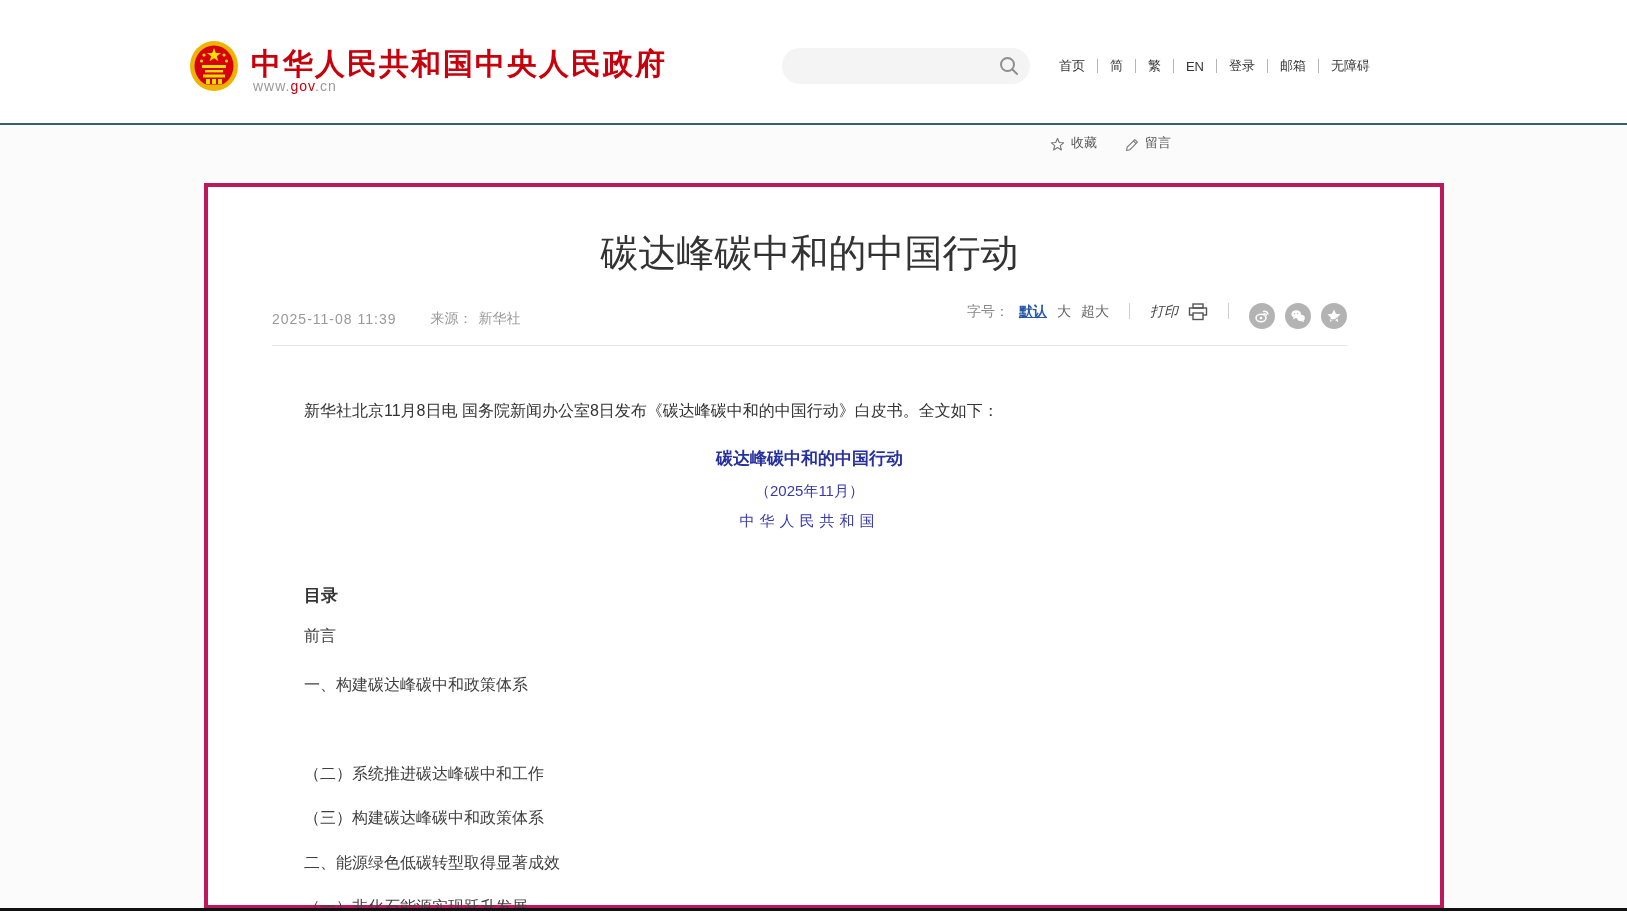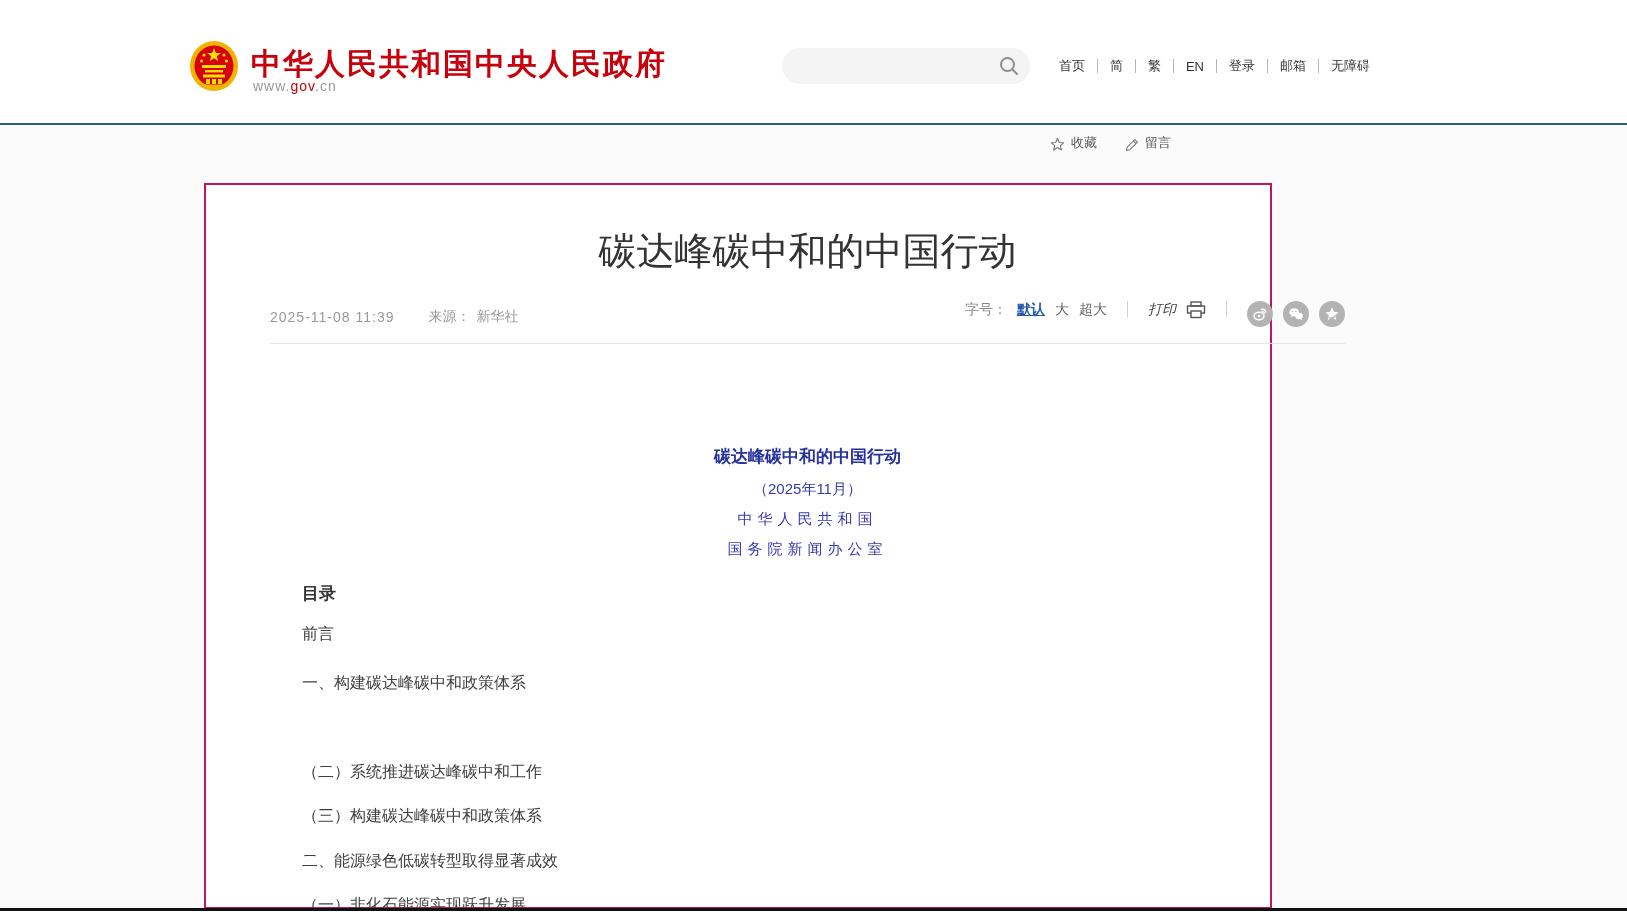--- a/index.html
+++ b/index.html
@@ -23,21 +23,21 @@
   .top-nav .nav-sep { width:1px; height:14px; background:#b5b5b5; }
 
   .teal-rule { position:absolute; left:0; top:123px; width:1627px; height:2px; background:#2f6173; }
   .page-bg { position:absolute; left:0; top:125px; width:1627px; height:790px; background:#fbfbfb; }
 
   
   .page-actions { position:absolute; left:1050px; top:134px; display:flex; align-items:center; gap:28px; }
   .page-action { display:flex; align-items:flex-end; gap:6px; font-size:13px; color:#555; cursor:pointer; }
 
   
-  .card { position:absolute; left:204px; top:183px; width:1068px; height:726px; background:#ffffff; border:2px solid #be185d; }
+  .card { position:absolute; left:204px; top:183px; width:1240px; height:726px; background:#ffffff; border:4px solid #be185d; }
 
   .article-title { position:absolute; left:64px; top:42px; width:1075px; text-align:center; font-size:38px; font-weight:400; color:#333333; line-height:48px; }
 
   .meta-row { position:absolute; left:64px; top:116px; width:1075px; height:34px; }
   .meta-left { position:absolute; left:0; top:7px; display:flex; align-items:center; font-size:14px; color:#999999; gap:6px; }
   .meta-date { letter-spacing:1px; margin-right:28px; }
   .meta-right { position:absolute; right:0; top:0; height:34px; display:flex; gap:10px; }
   .fs-label { font-size:14px; color:#888; }
   .fs-opt { font-size:14px; color:#666; cursor:pointer; }
   .fs-opt.active { color:#2859a8; font-weight:bold; text-decoration:underline; }
@@ -188,25 +188,25 @@
           <svg width="16" height="16" viewBox="0 0 16 16">
             <polygon points="8,1.5 10,5.8 14.6,6.3 11.2,9.4 12.2,14 8,11.6 3.8,14 4.8,9.4 1.4,6.3 6,5.8" fill="#fff"></polygon>
             <path d="M4.8 11.5 q3.2 1.5 6.4 -1.5" fill="none" stroke="#b3b3b3" stroke-width="1.1"></path>
           </svg>
         </span>
       </div>
     </div>
 
     <div class="meta-divider"></div>
 
+    <p class="para para-lead">新华社北京11月8日电 国务院新闻办公室8日发布《碳达峰碳中和的中国行动》白皮书。全文如下：</p>
 
     <div class="doc-line doc-title">碳达峰碳中和的中国行动</div>
     <div class="doc-line doc-date">（2025年11月）</div>
     <div class="doc-line doc-org doc-org1">中华人民共和国</div>
-    <div class="doc-line doc-org doc-org2">国务院新闻办公室</div>
 
     <div class="toc-heading">目录</div>
     <div class="toc-item toc-0">前言</div>
     <div class="toc-item toc-1">一、构建碳达峰碳中和政策体系</div>
     <div class="toc-item toc-4">（三）构建碳达峰碳中和政策体系</div>
     <div class="toc-item toc-3">（二）系统推进碳达峰碳中和工作</div>
     <div class="toc-item toc-5">二、能源绿色低碳转型取得显著成效</div>
     <div class="toc-item toc-6">（一）非化石能源实现跃升发展</div>
   </div>
 

